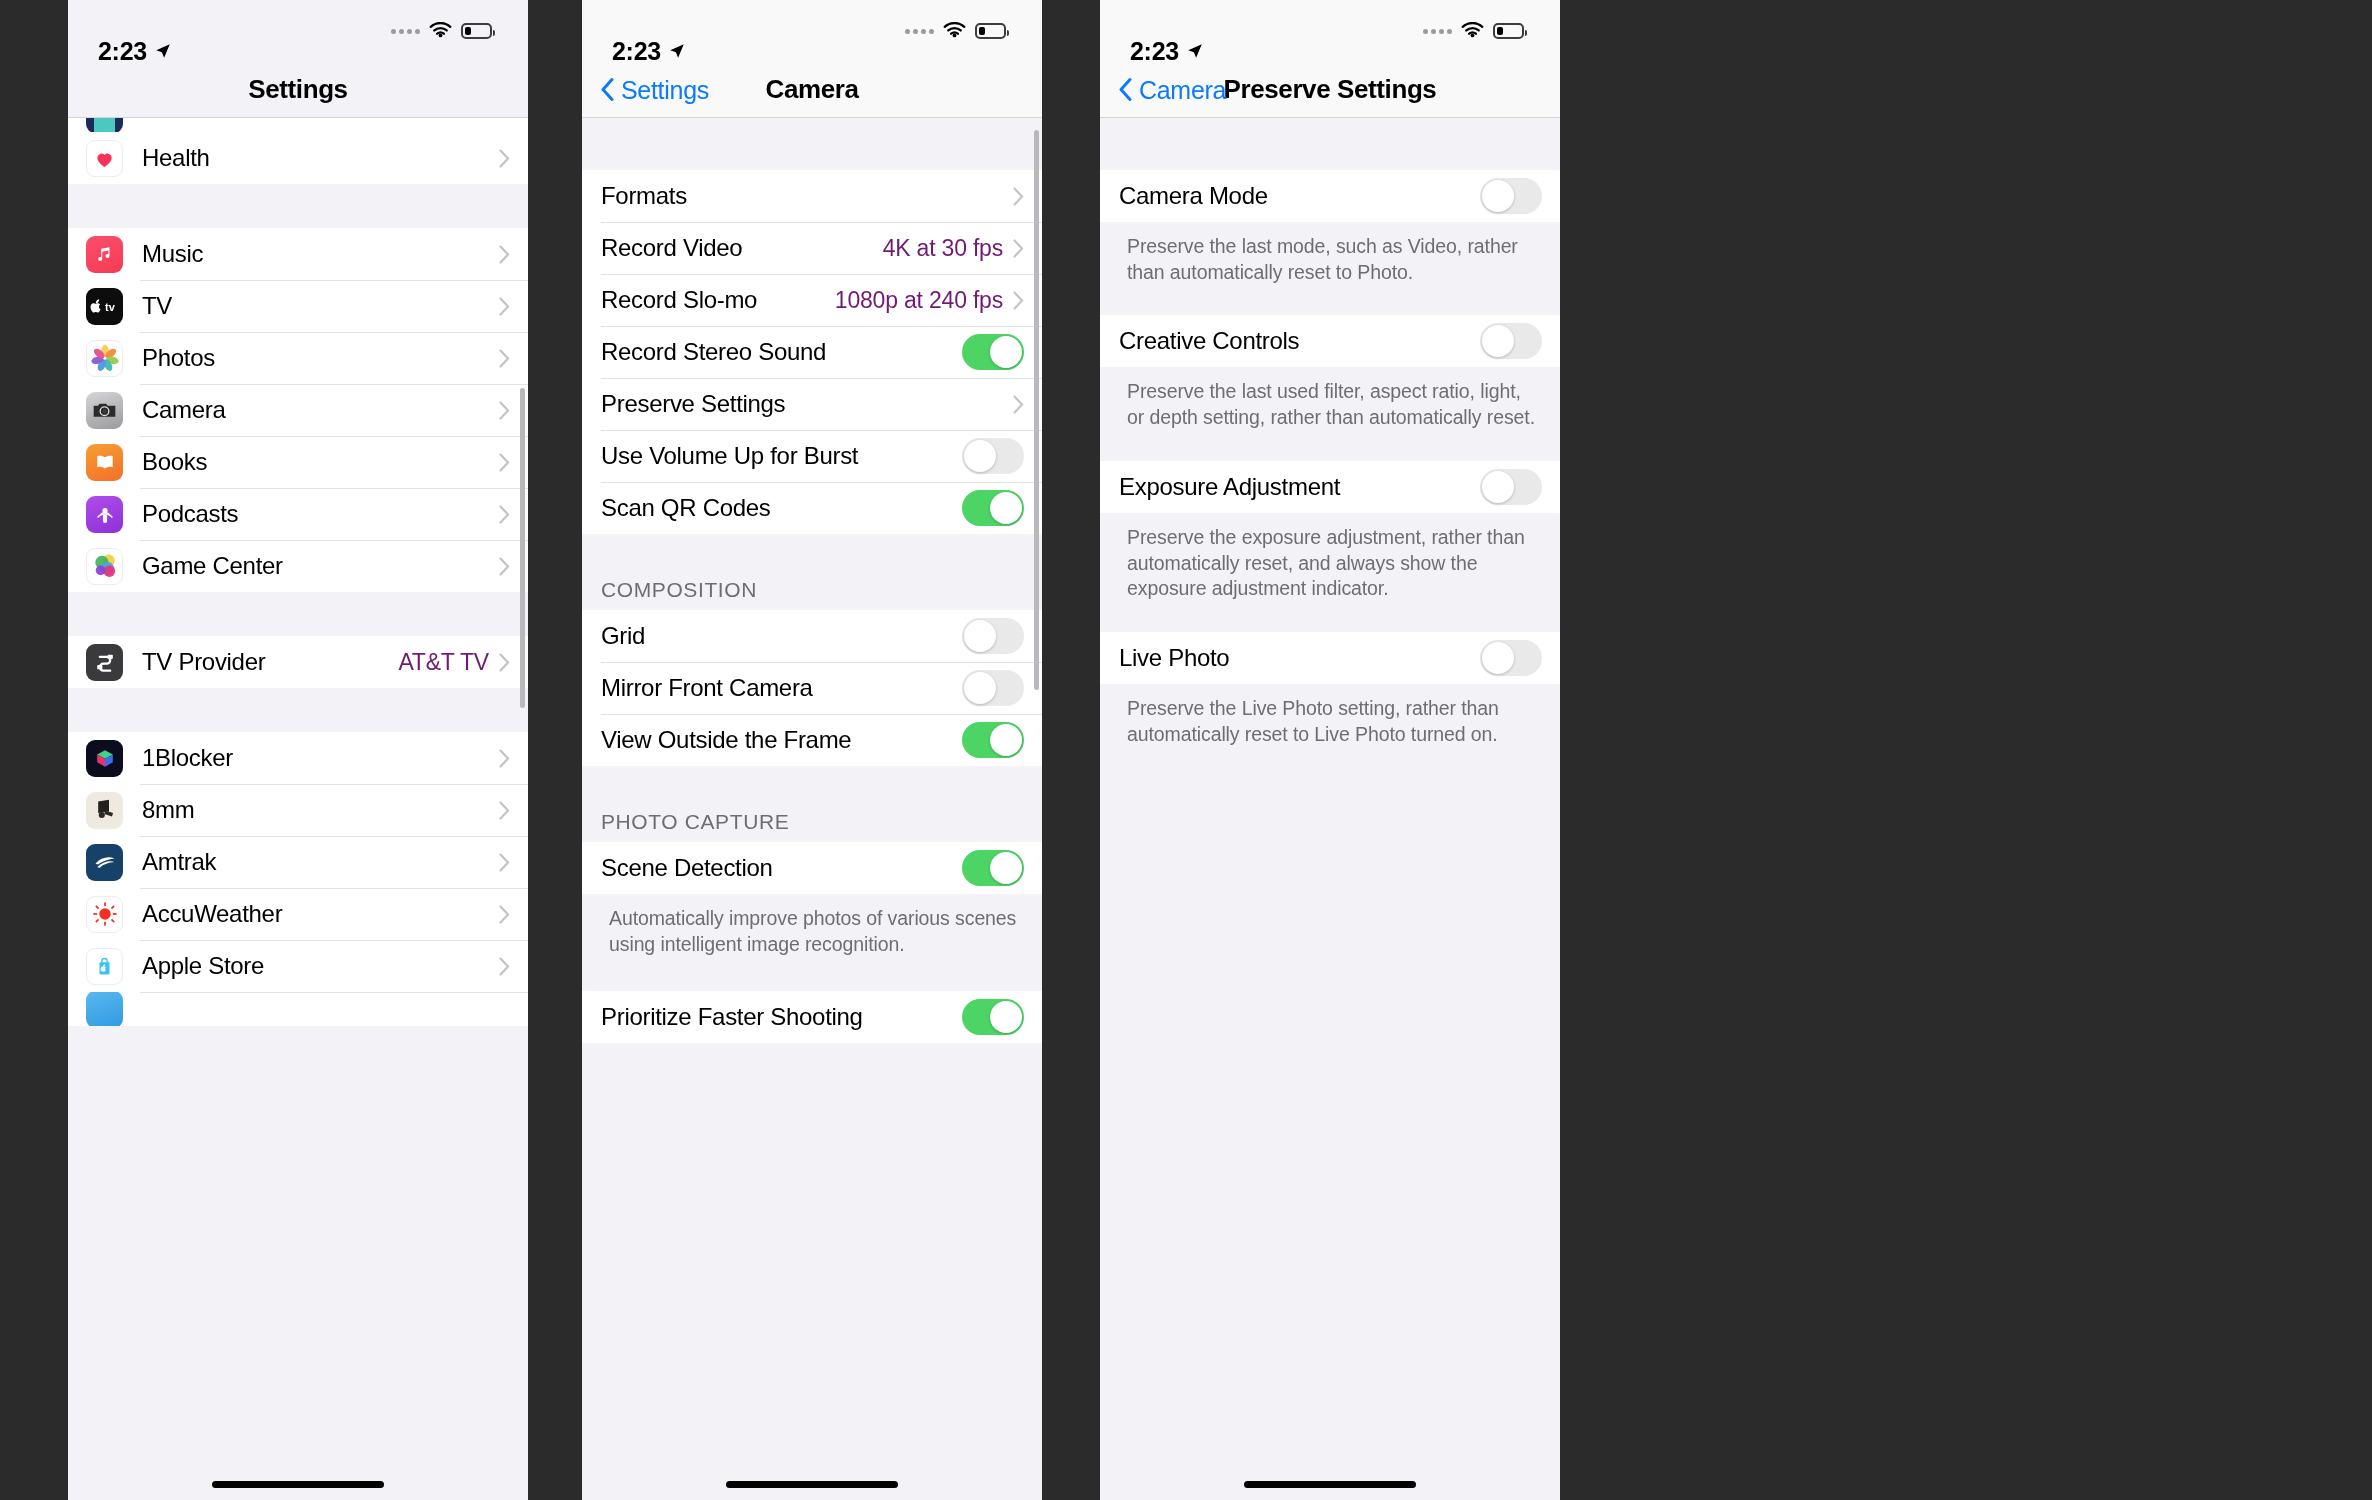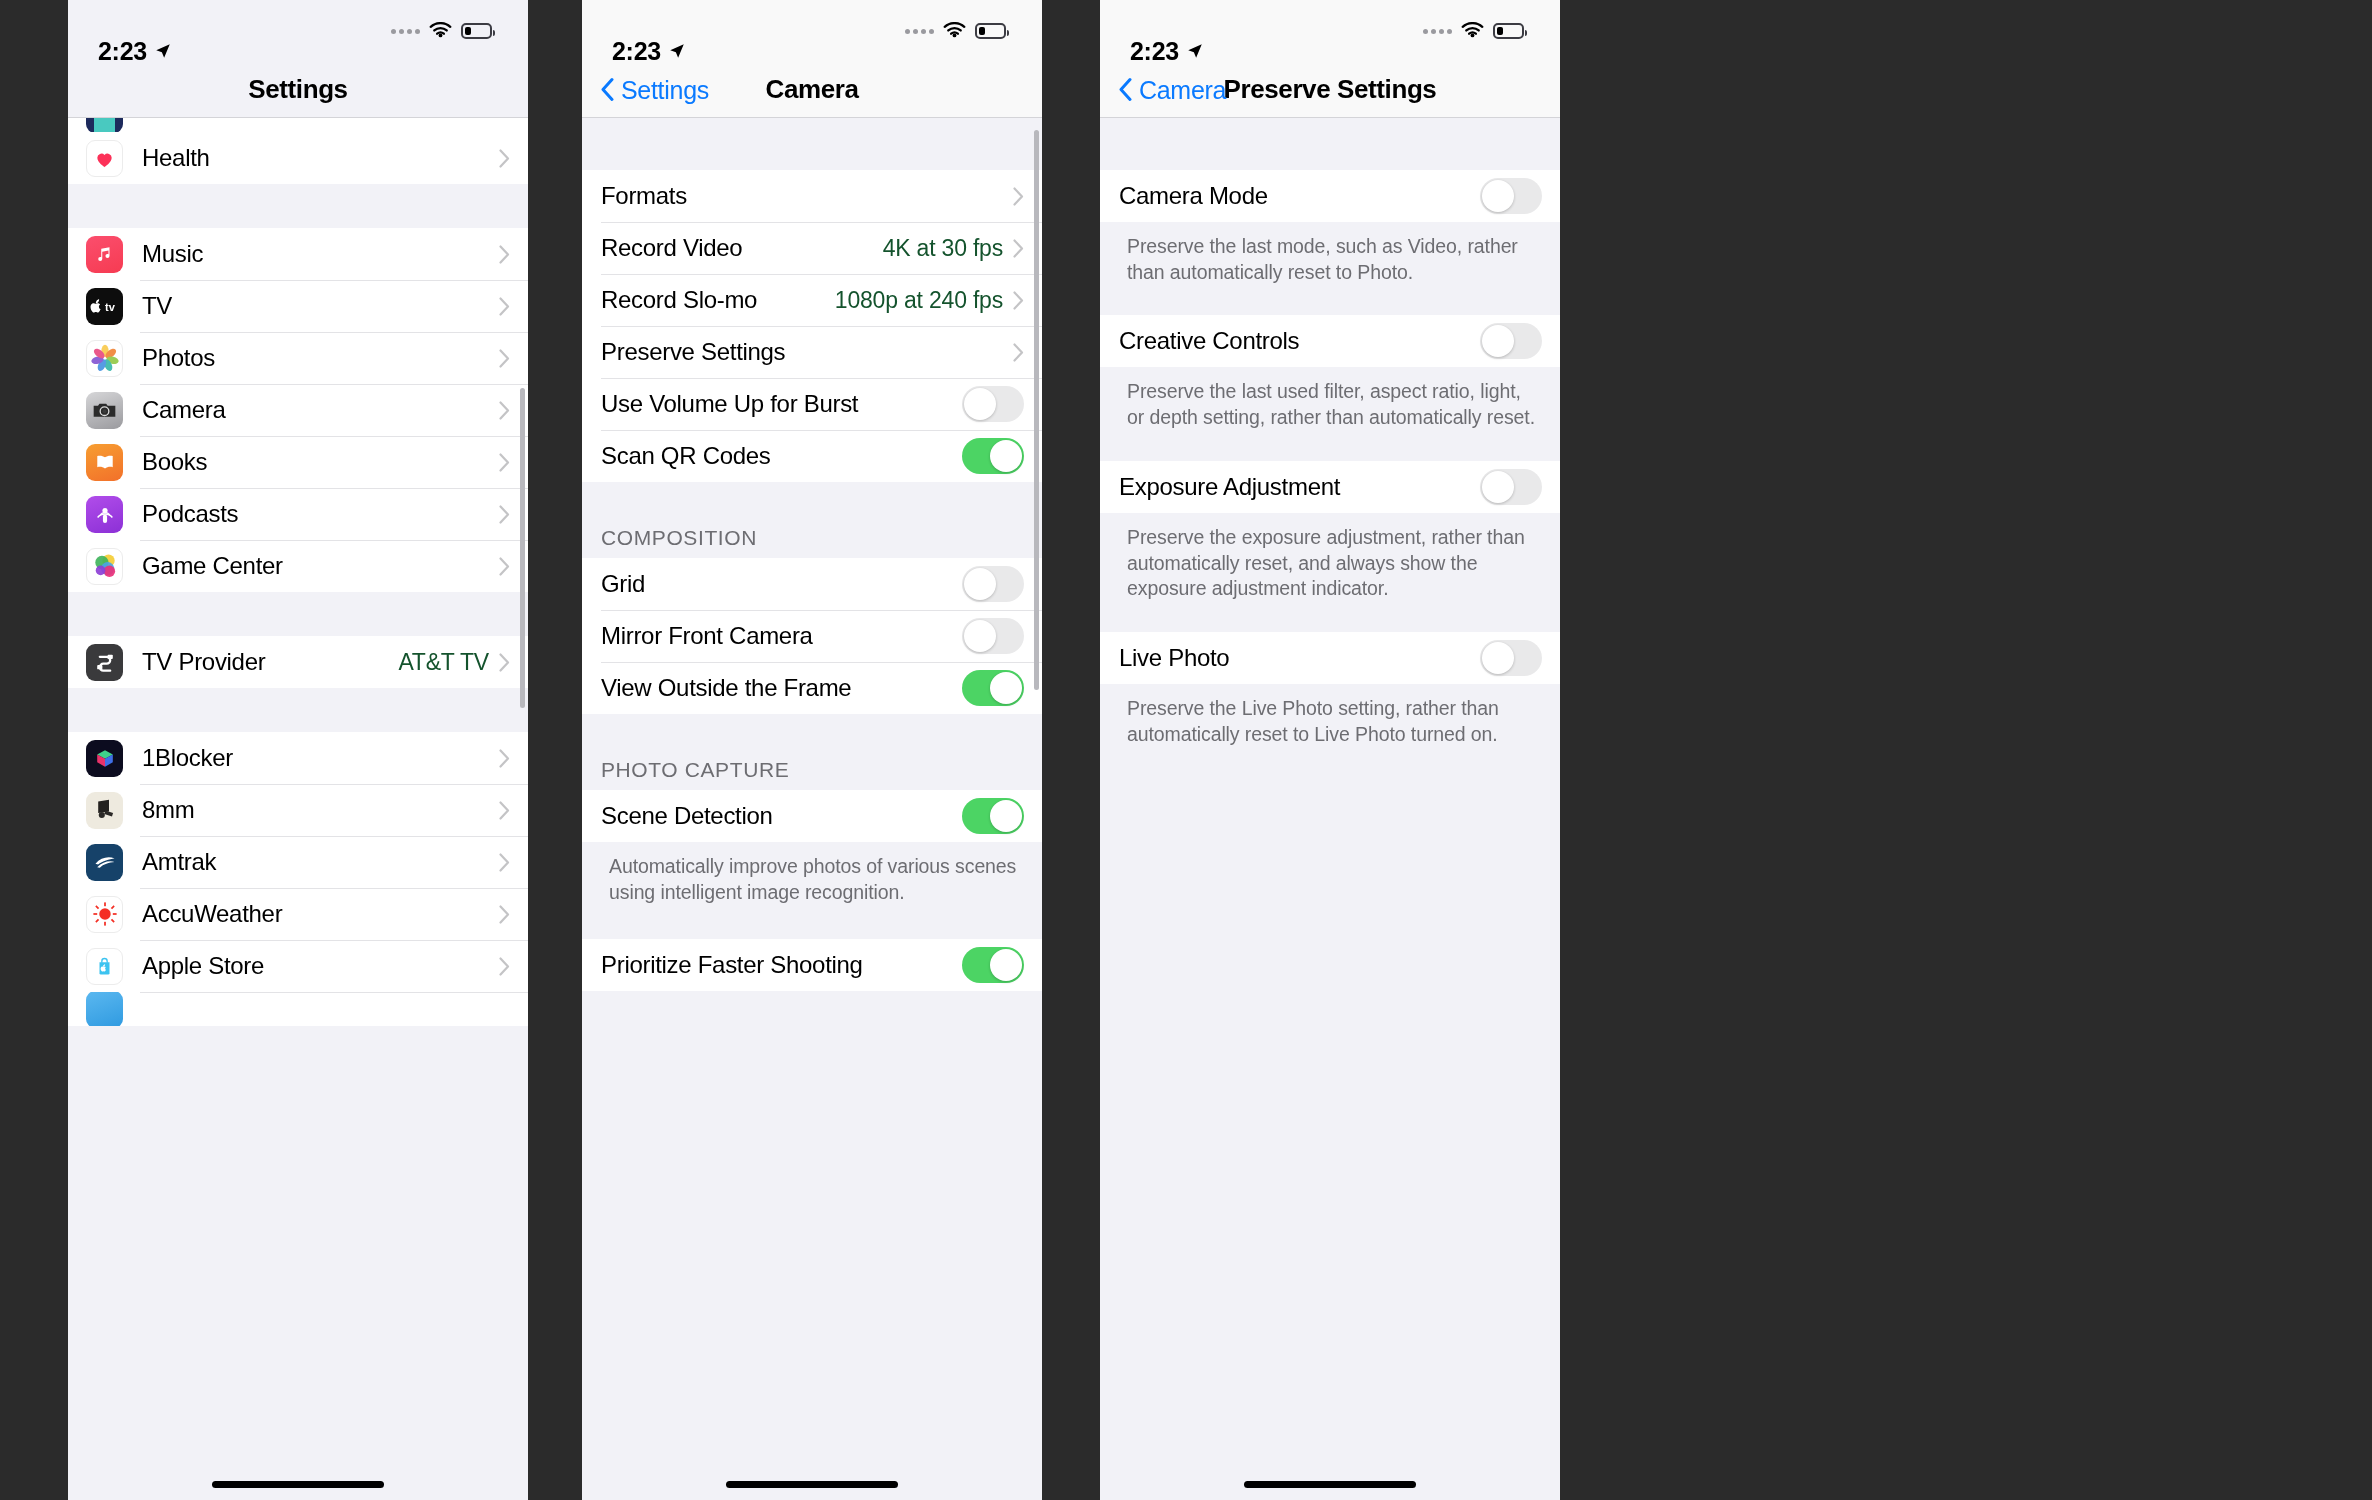--- a/index.html
+++ b/index.html
@@ -105,21 +105,21 @@
   .row + .row::before {
     content:""; position:absolute; left: 72px; right: 0; top: 0; height:1px; background:#e3e3e6;
   }
   .app-icon {
     width: 37px; height: 37px; border-radius: 9px;
     flex: 0 0 auto; margin-right: 19px;
     display: flex; align-items: center; justify-content: center;
     overflow: hidden; position: relative;
   }
   .row-label { font-size: 24px; color: #000; letter-spacing: -0.3px; flex: 1; }
-  .row-value { font-size: 23px; color: #14532d; margin-right: 10px; letter-spacing: -0.2px; }
+  .row-value { font-size: 23px; color: #701a75; margin-right: 10px; letter-spacing: -0.2px; }
   .chev { width: 11px; height: 19px; margin-right: 18px; flex: 0 0 auto; }
 
   
   .srow {
     display: flex; align-items: center;
     height: 52px;
     padding-left: 19px;
     background: #fff;
     position: relative;
   }
@@ -531,20 +531,26 @@
         </div>
 
         <div class="srow">
           <span class="row-label">Record Slo-mo</span>
           <span class="row-value">1080p at 240 fps</span>
           <svg class="chev" viewBox="0 0 11 19">
               <path d="M1.5 1.5 L9 9.5 L1.5 17.5" stroke="#c4c4c6" stroke-width="2.2" fill="none" stroke-linecap="round" stroke-linejoin="round"></path>
             </svg>
         </div>
 
+        <div class="srow">
+          <span class="row-label">Record Stereo Sound</span>
+          <span class="toggle on">
+              <span class="knob"></span>
+            </span>
+        </div>
 
         <div class="srow">
           <span class="row-label">Preserve Settings</span>
           <svg class="chev" viewBox="0 0 11 19">
               <path d="M1.5 1.5 L9 9.5 L1.5 17.5" stroke="#c4c4c6" stroke-width="2.2" fill="none" stroke-linecap="round" stroke-linejoin="round"></path>
             </svg>
         </div>
 
         <div class="srow">
           <span class="row-label">Use Volume Up for Burst</span>

